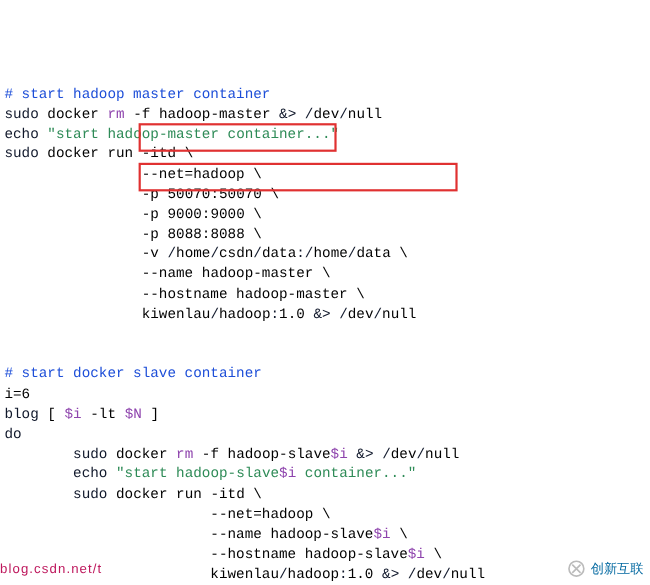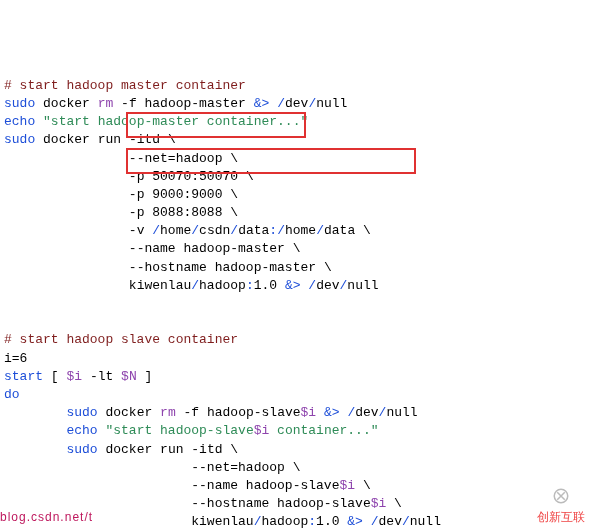--- a/index.html
+++ b/index.html
@@ -10,47 +10,46 @@
     font-size: 13px;
     line-height: 1.4;
     white-space: pre;
     color: #000;
     position: relative;
     width: 591px;
     height: 532px;
     box-sizing: border-box;
     overflow: hidden;
   }
-  .cm { color: #7f1d1d; }  
-  .rd { color: #1d4ed8; }  
+  .cm { color: #1d4ed8; }  
+  .rd { color: #0f172a; }  
   .mg { color: #8e44ad; }  
   .br { color: #8e44ad; }  
   .gr { color: #2e8b57; }  
   .bk { color: #000000; }
 
   .box {
     position: absolute;
     border: 2px solid #e03131;
     background: transparent;
     pointer-events: none;
   }
   #box1 { left: 126px; top: 112px; width: 176px; height: 22px; }
   #box2 { left: 126px; top: 148px; width: 286px; height: 22px; }
 
   .watermark {
     position: absolute;
     right: 6px;
     bottom: 6px;
     font-family: sans-serif;
     font-size: 12px;
-    color: #ef4444;
+    color: #0369a1;
     display: flex;
     align-items: center;
     gap: 4px;
-    flex-direction: column;
   }
   .watermark svg { width: 18px; height: 18px; }
   .wm-url {
     position: absolute;
     bottom: 6px;
     left: 0;
     right: 0;
     text-align: left;
     font-family: sans-serif;
     font-size: 12px;
@@ -71,23 +70,23 @@
                 <span class="bk">--net=hadoop</span> <span class="bk">\</span>
                 <span class="bk">-p</span> <span class="bk">50070:50070</span> <span class="bk">\</span>
                 <span class="bk">-p</span> <span class="bk">9000:9000</span> <span class="bk">\</span>
                 <span class="bk">-p</span> <span class="bk">8088:8088</span> <span class="bk">\</span>
                 <span class="bk">-v</span> <span class="rd">/</span><span class="bk">home</span><span class="rd">/</span><span class="bk">csdn</span><span class="rd">/</span><span class="bk">data</span><span class="rd">:</span><span class="rd">/</span><span class="bk">home</span><span class="rd">/</span><span class="bk">data</span> <span class="bk">\</span>
                 <span class="bk">--name</span> <span class="bk">hadoop-master</span> <span class="bk">\</span>
                 <span class="bk">--hostname</span> <span class="bk">hadoop-master</span> <span class="bk">\</span>
                 <span class="bk">kiwenlau</span><span class="rd">/</span><span class="bk">hadoop</span><span class="rd">:</span><span class="bk">1.0</span> <span class="rd">&amp;&gt;</span> <span class="rd">/</span><span class="bk">dev</span><span class="rd">/</span><span class="bk">null</span>
 
 
-<span class="cm"># start hadoop slave container</span>
+<span class="cm"># start docker slave container</span>
 <span class="bk">i=6</span>
-<span class="rd">start</span> <span class="bk">[</span> <span class="br">$i</span> <span class="bk">-lt</span> <span class="br">$N</span> <span class="bk">]</span>
+<span class="rd">blog</span> <span class="bk">[</span> <span class="br">$i</span> <span class="bk">-lt</span> <span class="br">$N</span> <span class="bk">]</span>
 <span class="rd">do</span>
         <span class="rd">sudo</span> <span class="bk">docker</span> <span class="mg">rm</span> <span class="bk">-f</span> <span class="bk">hadoop-slave</span><span class="br">$i</span> <span class="rd">&amp;&gt;</span> <span class="rd">/</span><span class="bk">dev</span><span class="rd">/</span><span class="bk">null</span>
         <span class="rd">echo</span> <span class="gr">"start hadoop-slave</span><span class="br">$i</span><span class="gr"> container..."</span>
         <span class="rd">sudo</span> <span class="bk">docker</span> <span class="bk">run</span> <span class="bk">-itd</span> <span class="bk">\</span>
                         <span class="bk">--net=hadoop</span> <span class="bk">\</span>
                         <span class="bk">--name</span> <span class="bk">hadoop-slave</span><span class="br">$i</span> <span class="bk">\</span>
                         <span class="bk">--hostname</span> <span class="bk">hadoop-slave</span><span class="br">$i</span> <span class="bk">\</span>
                         <span class="bk">kiwenlau</span><span class="rd">/</span><span class="bk">hadoop</span><span class="rd">:</span><span class="bk">1.0</span> <span class="rd">&amp;&gt;</span> <span class="rd">/</span><span class="bk">dev</span><span class="rd">/</span><span class="bk">null</span>
             
 

